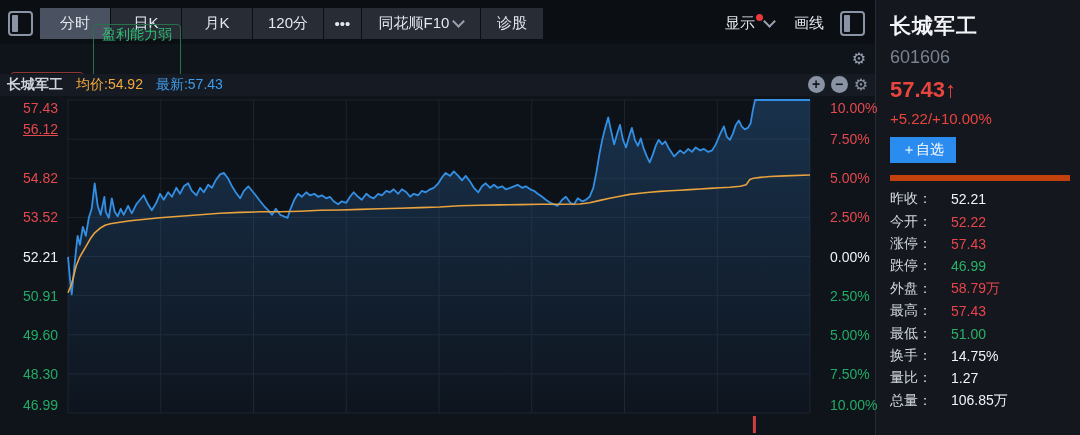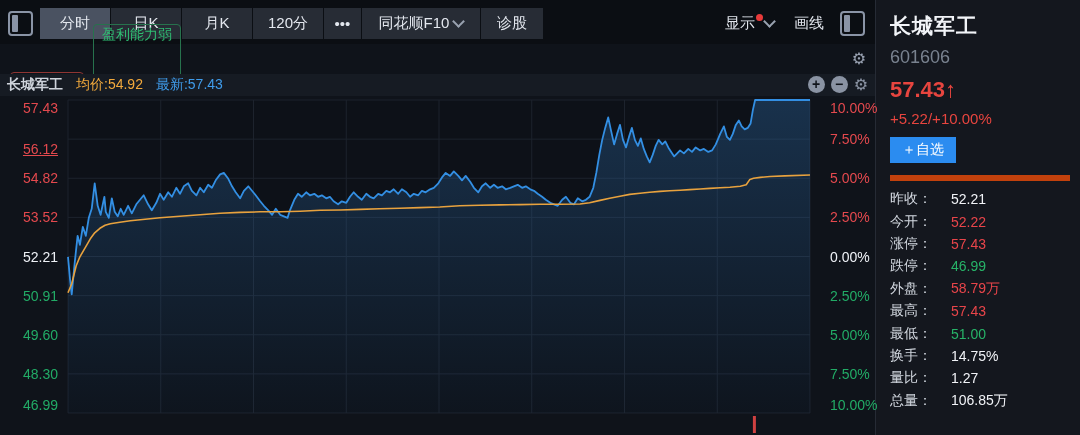--- a/index.html
+++ b/index.html
@@ -161,21 +161,21 @@
           <line x1="624.5" y1="4" x2="624.5" y2="317" stroke="#1d232d" stroke-width="1"></line>
           <line x1="717.25" y1="4" x2="717.25" y2="317" stroke="#1d232d" stroke-width="1"></line>
           <line x1="810" y1="4" x2="810" y2="317" stroke="#1d232d" stroke-width="1"></line>
           <path d="M68.0,160.8L70.2,184.8L71.7,198.3L74.7,166.8L77.6,139.8L79.9,148.8L82.8,130.8L85.8,139.8L88.8,121.8L91.7,112.8L94.7,87.3L97.7,109.8L100.6,118.8L104.4,100.8L105.8,115.8L108.8,121.8L111.8,102.3L114.7,115.8L117.7,120.3L120.7,112.8L123.7,118.8L128.1,109.8L131.8,117.3L136.3,108.3L140.0,103.8L143.7,99.3L148.1,108.3L151.8,114.3L156.3,106.8L160.0,97.8L163.7,103.8L168.2,96.3L171.9,100.8L176.3,91.8L180.0,97.8L183.8,90.3L188.2,87.3L191.9,94.8L196.4,99.3L200.1,91.8L203.8,96.3L208.2,88.8L211.9,91.8L215.7,84.3L220.1,78.4L223.8,76.9L228.3,82.8L232.0,90.3L235.7,96.3L240.1,102.3L243.9,94.8L248.3,90.3L252.0,94.8L255.7,99.3L260.2,105.3L263.9,109.8L268.3,114.3L272.1,118.8L275.8,112.8L280.2,118.8L283.9,120.3L287.6,121.8L289.9,114.3L294.3,103.8L298.0,97.8L301.7,100.8L306.2,96.3L309.9,99.3L314.3,97.8L318.1,100.8L321.8,99.3L326.2,102.3L329.9,100.8L333.6,105.3L338.1,108.3L341.8,105.3L346.3,106.8L350.0,100.8L353.7,96.3L358.1,100.8L361.8,103.8L366.3,97.8L370.0,100.8L373.7,102.3L378.2,97.8L381.9,99.3L386.3,94.8L390.0,96.3L393.7,93.3L398.2,97.8L401.9,93.3L406.4,96.3L410.1,100.8L413.8,97.8L418.2,99.3L421.9,94.8L425.6,96.3L430.1,93.3L433.8,91.8L438.3,87.3L442.0,81.4L445.7,76.9L450.1,79.9L453.8,75.4L458.3,79.9L462.0,84.3L465.7,79.9L470.2,85.8L473.9,91.8L478.3,96.3L482.0,90.3L485.7,87.3L490.2,91.8L493.9,88.8L497.6,91.8L502.1,90.3L505.8,93.3L510.2,91.8L513.9,90.3L517.7,88.8L522.1,91.8L525.8,90.3L530.3,93.3L534.0,94.8L537.7,97.8L542.1,100.8L545.8,103.8L550.3,106.8L554.0,108.3L557.7,109.8L562.2,103.8L565.9,100.8L570.3,106.8L574.0,108.3L577.8,102.3L582.2,105.3L585.9,103.8L589.6,100.8L593.3,91.8L596.3,76.9L599.3,58.9L602.2,43.9L605.2,31.9L608.2,21.4L611.1,34.9L614.1,48.4L617.1,37.9L620.0,28.9L623.0,43.9L626.0,51.4L629.0,40.9L631.9,31.9L634.9,43.9L637.9,49.9L640.8,42.4L643.8,52.9L646.8,60.4L649.7,66.4L652.7,58.9L655.7,49.9L658.6,43.9L662.3,48.4L665.3,45.4L668.3,51.4L671.2,55.9L674.2,60.4L677.2,57.4L680.1,54.4L683.9,57.4L688.3,52.9L692.0,55.9L695.7,51.4L700.2,54.4L703.9,52.9L708.3,55.9L712.1,54.4L715.8,48.4L720.2,37.9L723.9,30.4L726.9,40.9L729.9,43.9L732.8,37.9L735.8,28.9L738.8,24.4L741.7,30.4L744.7,33.4L747.7,31.9L750.6,27.4L752.9,13.9L755.1,4.0L810.0,4.0L810,317L68,317Z" fill="url(#bluefill)" stroke="none"></path>
           <path d="M68.0,160.8L70.2,184.8L71.7,198.3L74.7,166.8L77.6,139.8L79.9,148.8L82.8,130.8L85.8,139.8L88.8,121.8L91.7,112.8L94.7,87.3L97.7,109.8L100.6,118.8L104.4,100.8L105.8,115.8L108.8,121.8L111.8,102.3L114.7,115.8L117.7,120.3L120.7,112.8L123.7,118.8L128.1,109.8L131.8,117.3L136.3,108.3L140.0,103.8L143.7,99.3L148.1,108.3L151.8,114.3L156.3,106.8L160.0,97.8L163.7,103.8L168.2,96.3L171.9,100.8L176.3,91.8L180.0,97.8L183.8,90.3L188.2,87.3L191.9,94.8L196.4,99.3L200.1,91.8L203.8,96.3L208.2,88.8L211.9,91.8L215.7,84.3L220.1,78.4L223.8,76.9L228.3,82.8L232.0,90.3L235.7,96.3L240.1,102.3L243.9,94.8L248.3,90.3L252.0,94.8L255.7,99.3L260.2,105.3L263.9,109.8L268.3,114.3L272.1,118.8L275.8,112.8L280.2,118.8L283.9,120.3L287.6,121.8L289.9,114.3L294.3,103.8L298.0,97.8L301.7,100.8L306.2,96.3L309.9,99.3L314.3,97.8L318.1,100.8L321.8,99.3L326.2,102.3L329.9,100.8L333.6,105.3L338.1,108.3L341.8,105.3L346.3,106.8L350.0,100.8L353.7,96.3L358.1,100.8L361.8,103.8L366.3,97.8L370.0,100.8L373.7,102.3L378.2,97.8L381.9,99.3L386.3,94.8L390.0,96.3L393.7,93.3L398.2,97.8L401.9,93.3L406.4,96.3L410.1,100.8L413.8,97.8L418.2,99.3L421.9,94.8L425.6,96.3L430.1,93.3L433.8,91.8L438.3,87.3L442.0,81.4L445.7,76.9L450.1,79.9L453.8,75.4L458.3,79.9L462.0,84.3L465.7,79.9L470.2,85.8L473.9,91.8L478.3,96.3L482.0,90.3L485.7,87.3L490.2,91.8L493.9,88.8L497.6,91.8L502.1,90.3L505.8,93.3L510.2,91.8L513.9,90.3L517.7,88.8L522.1,91.8L525.8,90.3L530.3,93.3L534.0,94.8L537.7,97.8L542.1,100.8L545.8,103.8L550.3,106.8L554.0,108.3L557.7,109.8L562.2,103.8L565.9,100.8L570.3,106.8L574.0,108.3L577.8,102.3L582.2,105.3L585.9,103.8L589.6,100.8L593.3,91.8L596.3,76.9L599.3,58.9L602.2,43.9L605.2,31.9L608.2,21.4L611.1,34.9L614.1,48.4L617.1,37.9L620.0,28.9L623.0,43.9L626.0,51.4L629.0,40.9L631.9,31.9L634.9,43.9L637.9,49.9L640.8,42.4L643.8,52.9L646.8,60.4L649.7,66.4L652.7,58.9L655.7,49.9L658.6,43.9L662.3,48.4L665.3,45.4L668.3,51.4L671.2,55.9L674.2,60.4L677.2,57.4L680.1,54.4L683.9,57.4L688.3,52.9L692.0,55.9L695.7,51.4L700.2,54.4L703.9,52.9L708.3,55.9L712.1,54.4L715.8,48.4L720.2,37.9L723.9,30.4L726.9,40.9L729.9,43.9L732.8,37.9L735.8,28.9L738.8,24.4L741.7,30.4L744.7,33.4L747.7,31.9L750.6,27.4L752.9,13.9L755.1,4.0L810.0,4.0" fill="none" stroke="#338fe3" stroke-width="1.8" stroke-linejoin="round"></path>
           <path d="M68.0,196.8L71.7,187.8L76.2,169.8L79.9,160.8L85.1,151.8L90.3,142.8L94.7,136.8L99.9,132.3L105.1,129.3L110.3,127.8L119.9,126.3L130.3,124.8L145.2,123.3L160.0,121.8L180.0,120.3L200.1,118.8L220.1,117.3L240.1,116.4L260.2,115.8L280.2,115.8L300.2,115.2L320.3,114.3L340.3,114.0L360.3,113.4L379.6,112.8L399.7,112.2L419.7,111.6L439.7,111.0L459.8,109.8L479.8,109.2L499.8,108.9L519.9,108.6L539.9,108.3L559.9,108.3L580.0,108.0L589.6,106.8L600.0,104.4L609.7,102.3L620.0,100.2L629.7,98.4L640.1,97.2L649.7,96.3L660.1,95.4L669.8,94.8L680.1,94.2L689.8,93.6L700.2,93.0L709.8,92.4L720.2,91.8L729.9,91.2L740.3,90.3L746.2,88.8L749.9,83.4L753.6,82.3L760.3,81.4L769.9,80.5L784.8,79.9L810.0,79.0" fill="none" stroke="#e8a23e" stroke-width="1.6" stroke-linejoin="round"></path>
           <rect x="752.9" y="320" width="3" height="17" fill="#cf4141"></rect>
         </svg>
       <div class="yaxis yaxis-left" id="yaxis-left">
           <div class="ylab t-red" style="top: 3px;">57.43</div>
-          <div class="ylab t-red" style="top: 44px; text-decoration: underline;">56.12</div>
+          <div class="ylab t-red" style="top: 24px; text-decoration: underline;">56.12</div>
           <div class="ylab t-red" style="top: 73.25px;">54.82</div>
           <div class="ylab t-red" style="top: 112.375px;">53.52</div>
           <div class="ylab t-white" style="top: 151.5px;">52.21</div>
           <div class="ylab t-green" style="top: 190.625px;">50.91</div>
           <div class="ylab t-green" style="top: 229.75px;">49.60</div>
           <div class="ylab t-green" style="top: 268.875px; text-align: right;">48.30</div>
           <div class="ylab t-green" style="top: 300px;">46.99</div>
         </div>
       <div class="yaxis yaxis-right" id="yaxis-right">
           <div class="ylab t-red" style="top: 3px;">10.00%</div>

